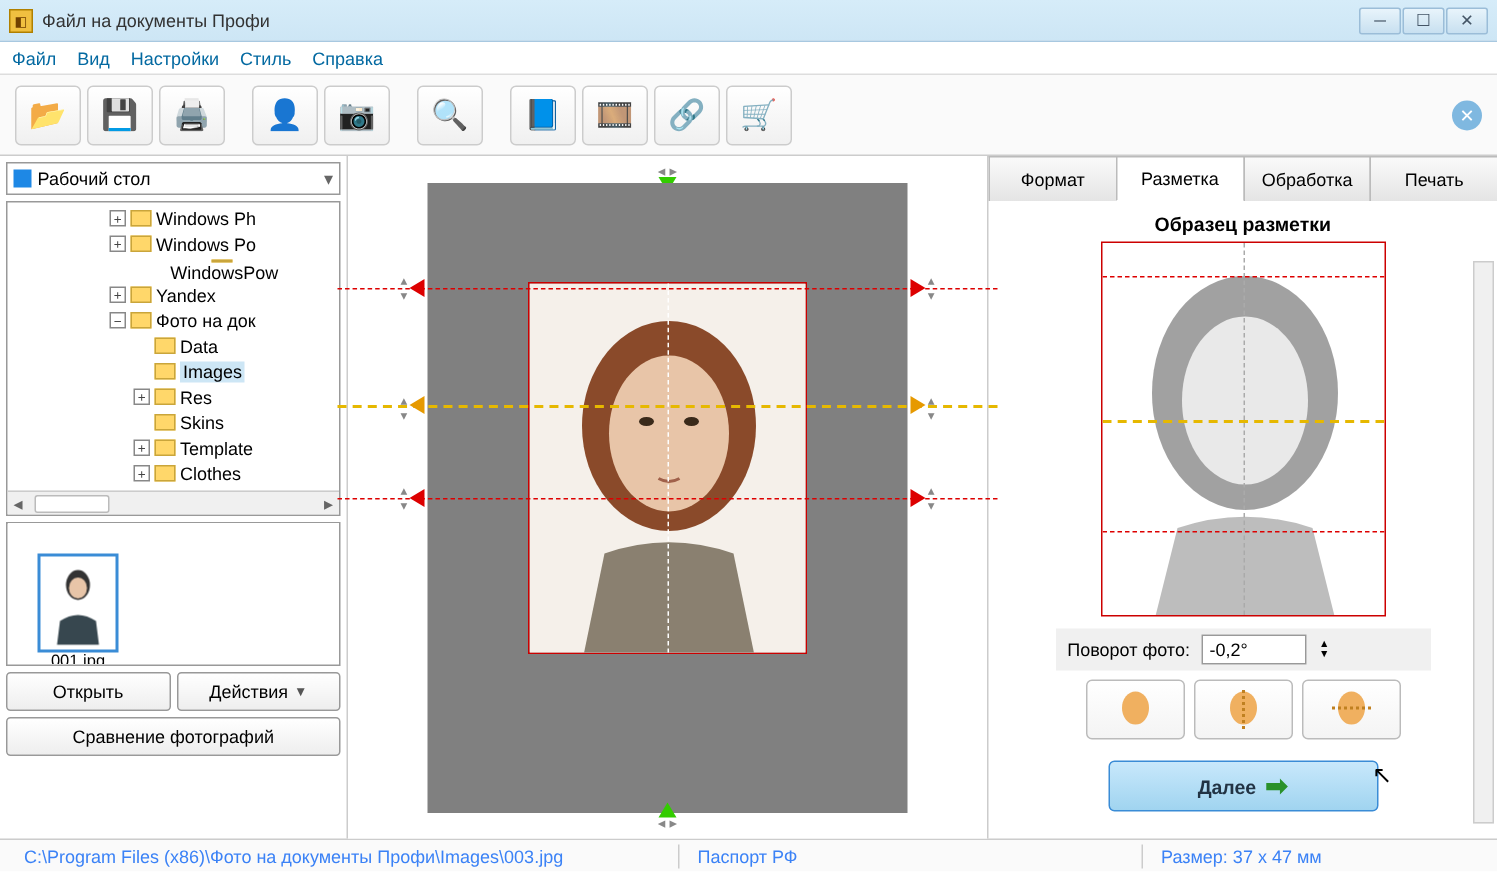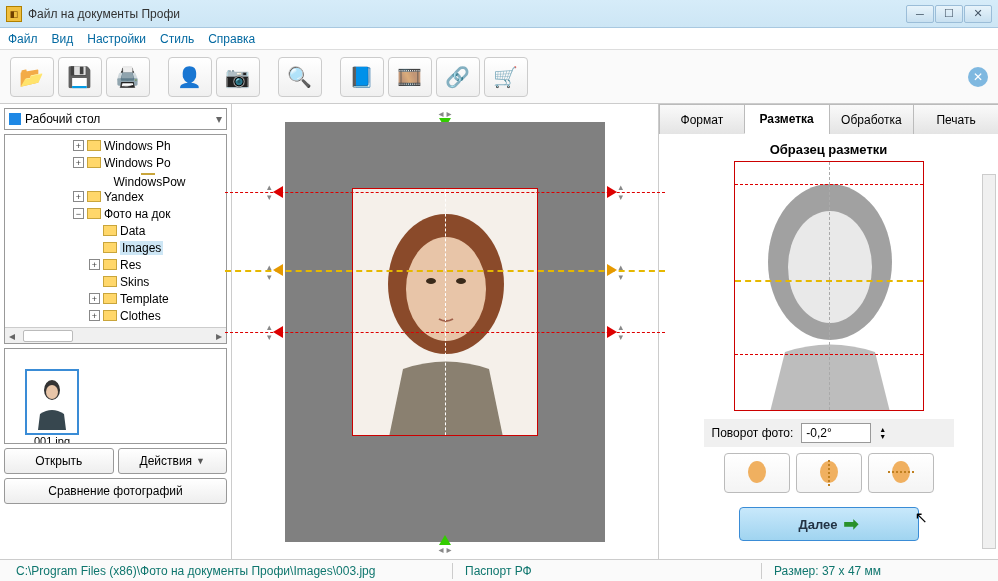--- a/index.html
+++ b/index.html
@@ -55,41 +55,41 @@
 .marker-green-up { border-width:0 6px 10px 6px; border-color:transparent transparent #3c0 transparent; }
 .marker-red-r { border-width:6px 0 6px 10px; border-color:transparent transparent transparent #d00; }
 .marker-red-l { border-width:6px 10px 6px 0; border-color:transparent #d00 transparent transparent; }
 .marker-or-r { border-width:6px 0 6px 10px; border-color:transparent transparent transparent #e69900; }
 .marker-or-l { border-width:6px 10px 6px 0; border-color:transparent #e69900 transparent transparent; }
 .side-arrows { position:absolute; display:flex; flex-direction:column; gap:2px; color:#888; font-size:9px; }
 
 .right-panel { width:340px; border-left:1px solid #ccc; display:flex; flex-direction:column; }
 .tabs { display:flex; height:30px; background:#f4f4f4; }
 .tab { flex:1; display:flex;align-items:center;justify-content:center; font-size:12px; border:1px solid #bbb; border-bottom:none; background:linear-gradient(#fafafa,#e4e4e4); cursor:pointer; margin-right:-1px; }
-.tab.active { background:#fff; border-bottom:1px solid #fff; font-weight:bold; }
+.tab.active { background:#fff; border-bottom:1px solid #fff; font-weight:normal; }
 .tab-content { flex:1; padding:8px 12px; display:flex; flex-direction:column; align-items:center; position:relative; }
 .sample-title { font-weight:bold; font-size:13px; margin-bottom:4px; }
 .sample-box { width:190px; height:250px; border:1px solid #c00; position:relative; background:#fff; overflow:hidden; }
 .sample-box .hline { position:absolute; left:0; right:0; }
 .sample-box .vline { position:absolute; top:0; bottom:0; border-left:1px dashed #aaa; left:50%; }
 
 .rot-row { margin-top:8px; display:flex; align-items:center; gap:8px; background:#f0f0f0; padding:4px 8px; width:250px; }
 .rot-row input { width:70px; height:20px; font-size:12px; padding:0 4px; border:1px solid #999; }
 .spinner { display:flex; flex-direction:column; }
 .spinner span { font-size:7px; line-height:7px; cursor:pointer; }
 
 .adj-btns { display:flex; gap:6px; margin-top:6px; }
 .adj-btn { width:66px; height:40px; border:1px solid #bbb; border-radius:4px; background:linear-gradient(#fff,#f4f4f4); display:flex;align-items:center;justify-content:center; cursor:pointer; }
 
 .next-btn { margin-top:14px; width:180px; height:34px; border:1px solid #3a8cd6; border-radius:4px; background:linear-gradient(#c8e8fb,#a0d4f0); display:flex;align-items:center;justify-content:center; gap:6px; font-size:13px; font-weight:bold; cursor:pointer; color:#234; }
 .next-btn .arrow { color:#2a912a; font-size:18px; }
 .cursor { position:absolute; font-size:16px; color:#000; }
 .vscroll { position:absolute; right:2px; top:40px; bottom:10px; width:14px; background:#f0f0f0; border:1px solid #ccc; }
 
-.statusbar { height:22px; border-top:1px solid #ccc; display:flex; align-items:center; padding:0 8px; font-size:12px; color:#0f766e; background:#fafafa; }
+.statusbar { height:22px; border-top:1px solid #ccc; display:flex; align-items:center; padding:0 8px; font-size:12px; color:#3b82f6; background:#fafafa; }
 .statusbar .cell { padding:0 8px; }
 .statusbar .sep { width:1px; height:16px; background:#ccc; margin:0 4px; }
 
 svg.person { width:40px; height:56px; }
 </style>
 </head>
 <body>
 
 <div class="titlebar">
   <div class="app-icon">◧</div>

